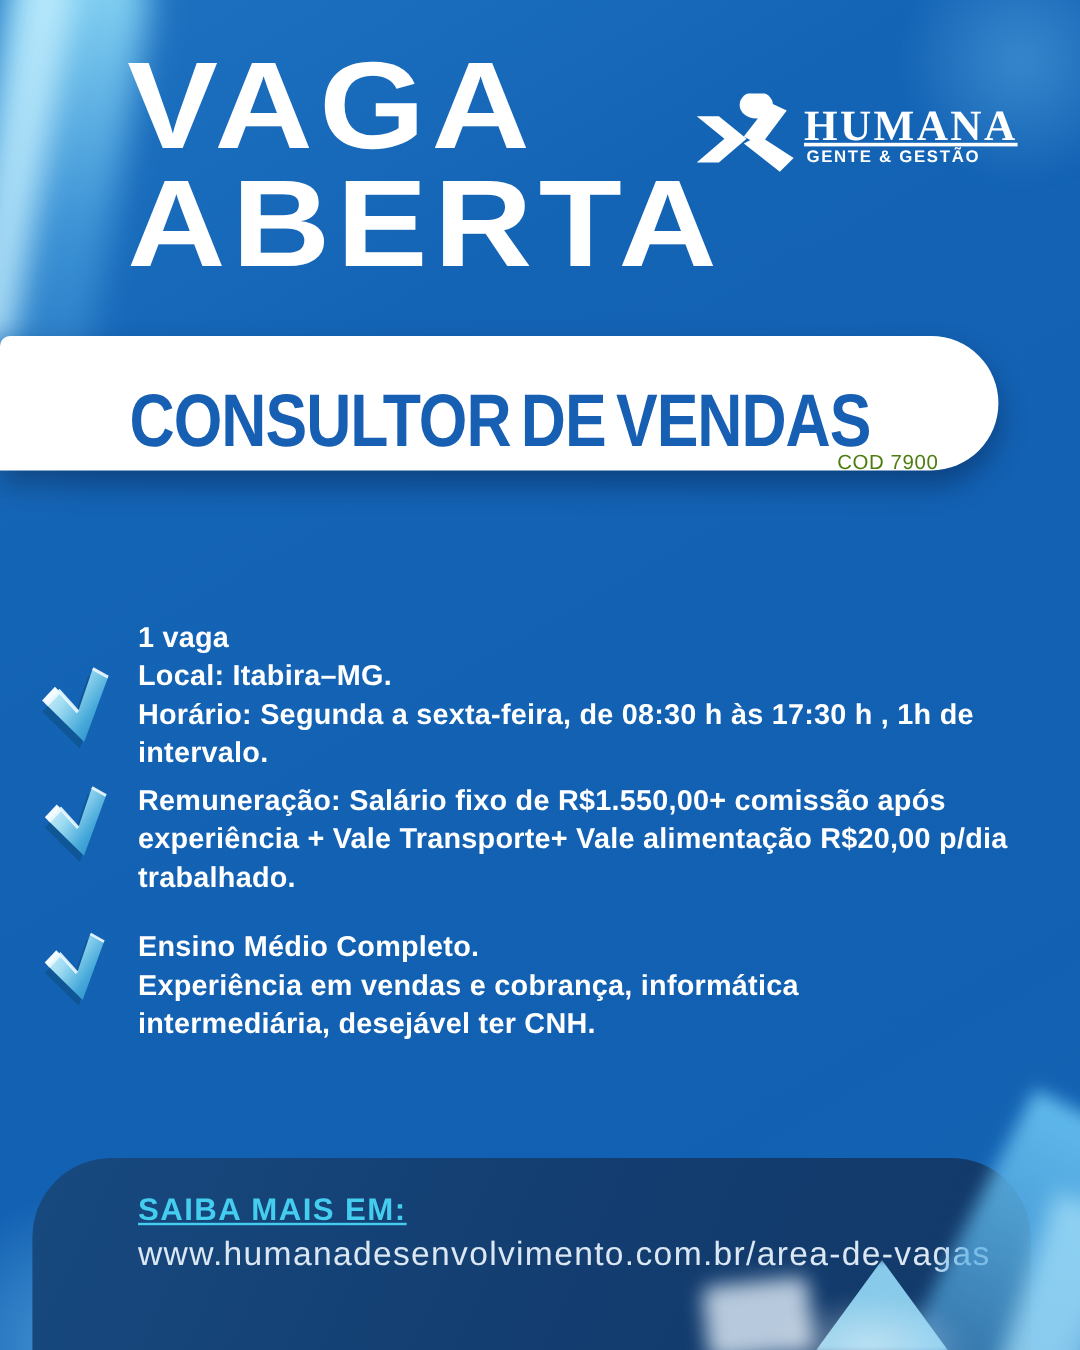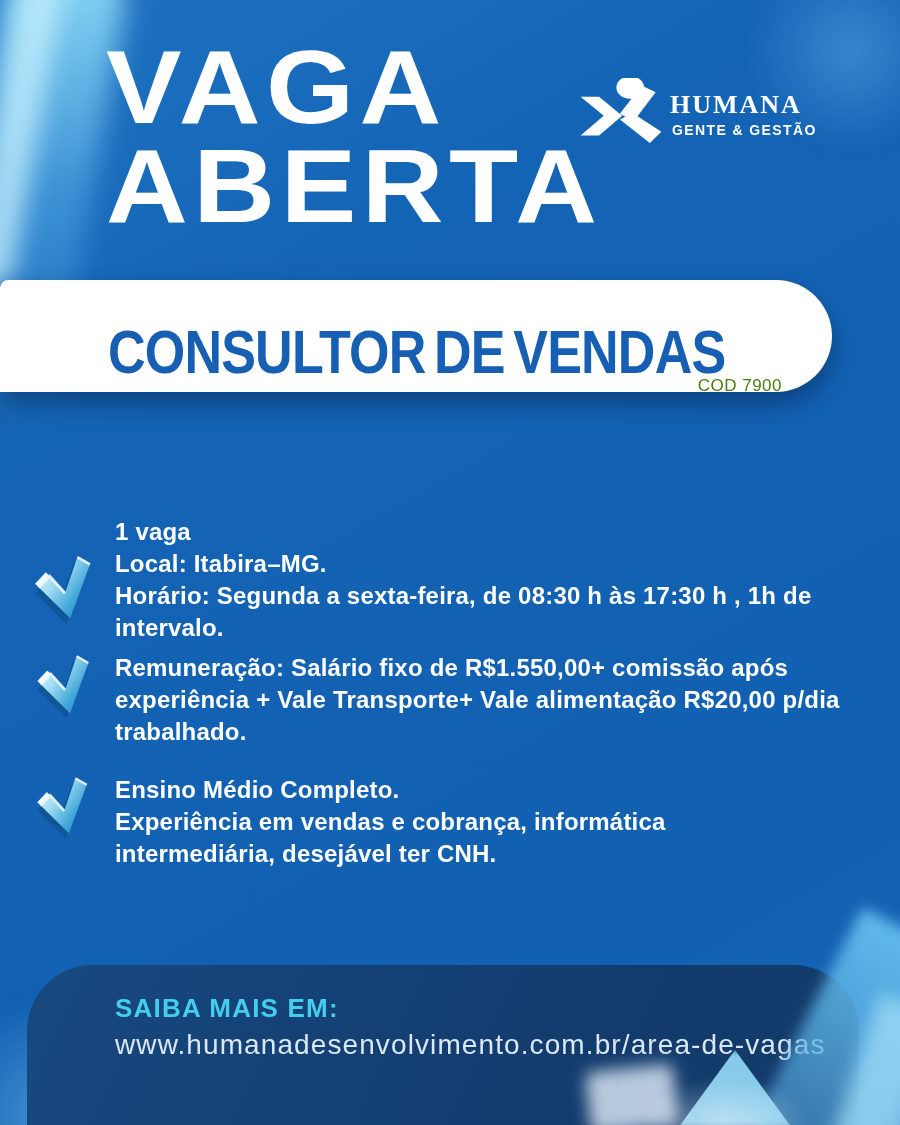--- a/index.html
+++ b/index.html
@@ -19,21 +19,21 @@
   .glow-tr{position:absolute;right:-50px;top:-50px;width:200px;height:200px;
     background:radial-gradient(circle,rgba(110,190,240,.4),rgba(110,190,240,0) 72%);filter:blur(8px);z-index:1;}
   
   .headline{position:absolute;left:106px;top:38px;margin:0;color:#ffffff;z-index:4;
     font-size:103px;font-weight:900;line-height:99px;letter-spacing:5px;
     transform:scaleX(1.1);transform-origin:left top;}
   
   .logo{position:absolute;left:576px;top:78px;z-index:4;display:flex;align-items:flex-start;}
   .logo-mark{width:90px;height:66px;}
   .logo-text{margin-left:4px;margin-top:12px;color:#fff;}
-  .logo-name{font-family:"Liberation Serif",serif;font-weight:700;font-size:26px;letter-spacing:2px;line-height:30px;}
+  .logo-name{font-family:"Liberation Serif",serif;font-weight:700;font-size:36px;letter-spacing:2px;line-height:30px;text-decoration:underline;}
   .logo-tagline{font-weight:700;font-size:14px;letter-spacing:1.4px;margin-top:2px;margin-left:2px;}
   
   .banner{position:absolute;left:0;top:280px;width:832px;height:112px;background:#ffffff;z-index:3;
     border-radius:10px 68px 68px 0;box-shadow:0 12px 24px rgba(4,28,66,.45);text-align:right;}
   .job-title{position:absolute;left:108px;top:36px;margin:0;color:#175fb2;white-space:nowrap;
     font-size:62px;font-weight:900;letter-spacing:-1px;word-spacing:-6px;
     transform:scaleX(0.84);transform-origin:left top;}
   .job-code{position:absolute;right:50px;top:96px;color:#4d7c0f;font-size:17px;letter-spacing:.5px;}
   
   .bullet{position:absolute;z-index:4;}
@@ -41,21 +41,21 @@
   .bullet .text{position:absolute;left:115px;top:0;width:790px;color:#ffffff;
     font-size:24px;font-weight:700;line-height:32px;letter-spacing:.2px;}
   .bullet .line{white-space:nowrap;}
   #b1{left:0;top:516px;} #b1 .check{left:34px;top:36px;width:66px;height:72px;}
   #b2{left:0;top:652px;} #b2 .check{left:36px;top:0px;width:62px;height:66px;}
   #b3{left:0;top:774px;} #b3 .check{left:36px;top:0px;width:60px;height:64px;}
   
   .footer{position:absolute;left:27px;top:965px;width:832px;height:170px;z-index:6;
     border-radius:66px 66px 0 0;
     background:linear-gradient(115deg,#17497f 0%,#133d70 55%,#123968 100%);}
-  .footer-label{position:absolute;left:88px;top:28px;color:#44cdee;font-size:26px;font-weight:600;letter-spacing:1.2px;}
+  .footer-label{position:absolute;left:88px;top:28px;color:#44cdee;font-size:26px;font-weight:600;letter-spacing:1.2px;text-decoration:underline;}
   .footer-url{position:absolute;left:88px;top:64px;color:#dbe7f3;font-size:28px;font-weight:400;letter-spacing:1.1px;white-space:nowrap;}
   
   .wm{position:absolute;z-index:7;}
   .wm-arm-right{left:795px;top:920px;width:120px;height:270px;transform:rotate(27deg);
     background:linear-gradient(to bottom,rgba(100,190,238,.95),rgba(70,150,210,.55));filter:blur(7px);}
   .wm-stripe-far{left:852px;top:1000px;width:70px;height:170px;transform:rotate(18deg);
     background:rgba(155,218,246,.8);filter:blur(9px);}
   .wm-triangle{left:678px;top:1050px;width:114px;height:78px;background:#8fd2f2;opacity:.95;
     clip-path:polygon(50% 0,100% 100%,0 100%);filter:blur(3px);}
   .wm-rect{left:588px;top:1068px;width:88px;height:62px;border-radius:8px;transform:rotate(-6deg);

